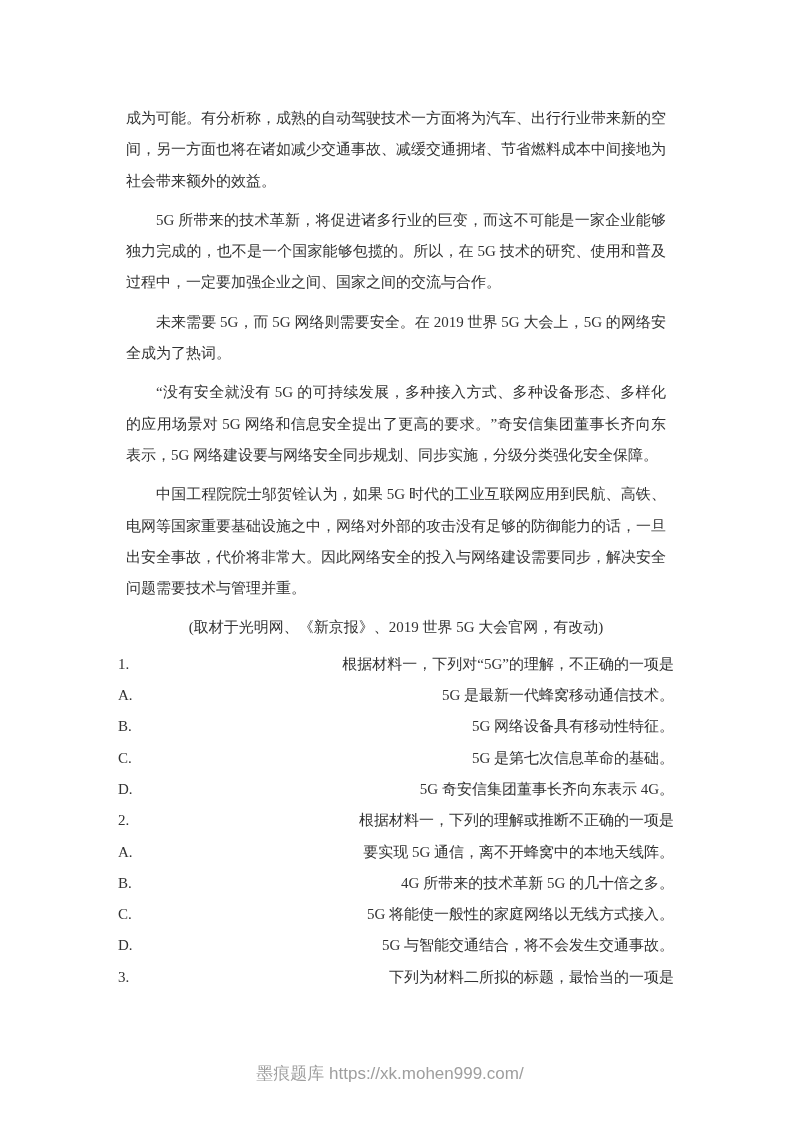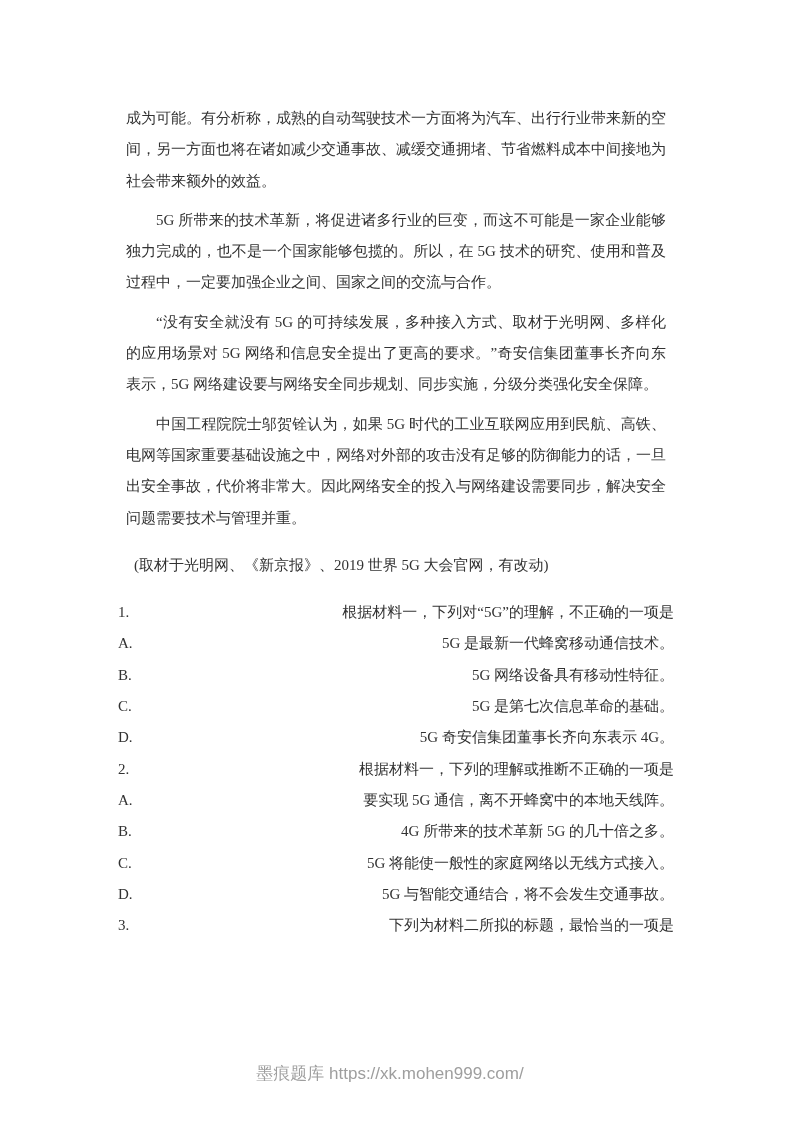--- a/index.html
+++ b/index.html
@@ -17,21 +17,21 @@
     left: 118px;
     top: 95px;
     width: 556px;
     font-size: 15px;
     line-height: 31.3px;
     text-align: justify;
     text-justify: inter-ideograph;
   }
   .para { margin: 8px; text-indent: 2em; }
   .para.noindent { text-indent: 0; }
-  .attribution { margin: 16px; text-align: left; text-indent: 0; }
+  .attribution { margin: 5px; text-align: center; text-indent: 0; }
   .qline { display: flex; margin: 0; }
   .qlabel { flex: 0 0 24px; }
   .qtext { flex: 1 1 auto; text-align: right; }
   .footer {
     position: absolute;
     left: 0; right: 13px;
     top: 1062px;
     text-align: center;
     font-family: "Liberation Sans", "DejaVu Sans", sans-serif;
     font-size: 17px;
@@ -39,21 +39,22 @@
   }
 </style>
 </head>
 <body>
 
 <div class="page">
   <div class="content">
 
     <p class="para noindent">成为可能。有分析称，成熟的自动驾驶技术一方面将为汽车、出行行业带来新的空间，另一方面也将在诸如减少交通事故、减缓交通拥堵、节省燃料成本中间接地为社会带来额外的效益。</p>
     <p class="para">5G 所带来的技术革新，将促进诸多行业的巨变，而这不可能是一家企业能够独力完成的，也不是一个国家能够包揽的。所以，在 5G 技术的研究、使用和普及过程中，一定要加强企业之间、国家之间的交流与合作。</p>
-    <p class="para">“没有安全就没有 5G 的可持续发展，多种接入方式、取材于光明网、多样化的应用场景对 5G 网络和信息安全提出了更高的要求。”奇安信集团董事长齐向东表示，5G 网络建设要与网络安全同步规划、同步实施，分级分类强化安全保障。</p>
+    <p class="para">未来需要 5G，而 5G 网络则需要安全。在 2019 世界 5G 大会上，5G 的网络安全成为了热词。</p>
+    <p class="para">“没有安全就没有 5G 的可持续发展，多种接入方式、多种设备形态、多样化的应用场景对 5G 网络和信息安全提出了更高的要求。”奇安信集团董事长齐向东表示，5G 网络建设要与网络安全同步规划、同步实施，分级分类强化安全保障。</p>
     <p class="para">中国工程院院士邬贺铨认为，如果 5G 时代的工业互联网应用到民航、高铁、电网等国家重要基础设施之中，网络对外部的攻击没有足够的防御能力的话，一旦出安全事故，代价将非常大。因此网络安全的投入与网络建设需要同步，解决安全问题需要技术与管理并重。</p>
 
     <p class="attribution">(取材于光明网、《新京报》、2019 世界 5G 大会官网，有改动)</p>
 
     <div class="qline">
       <span class="qlabel">1.</span>
       <span class="qtext">根据材料一，下列对“5G”的理解，不正确的一项是</span>
     </div>
     <div class="qline">
       <span class="qlabel">A.</span>

